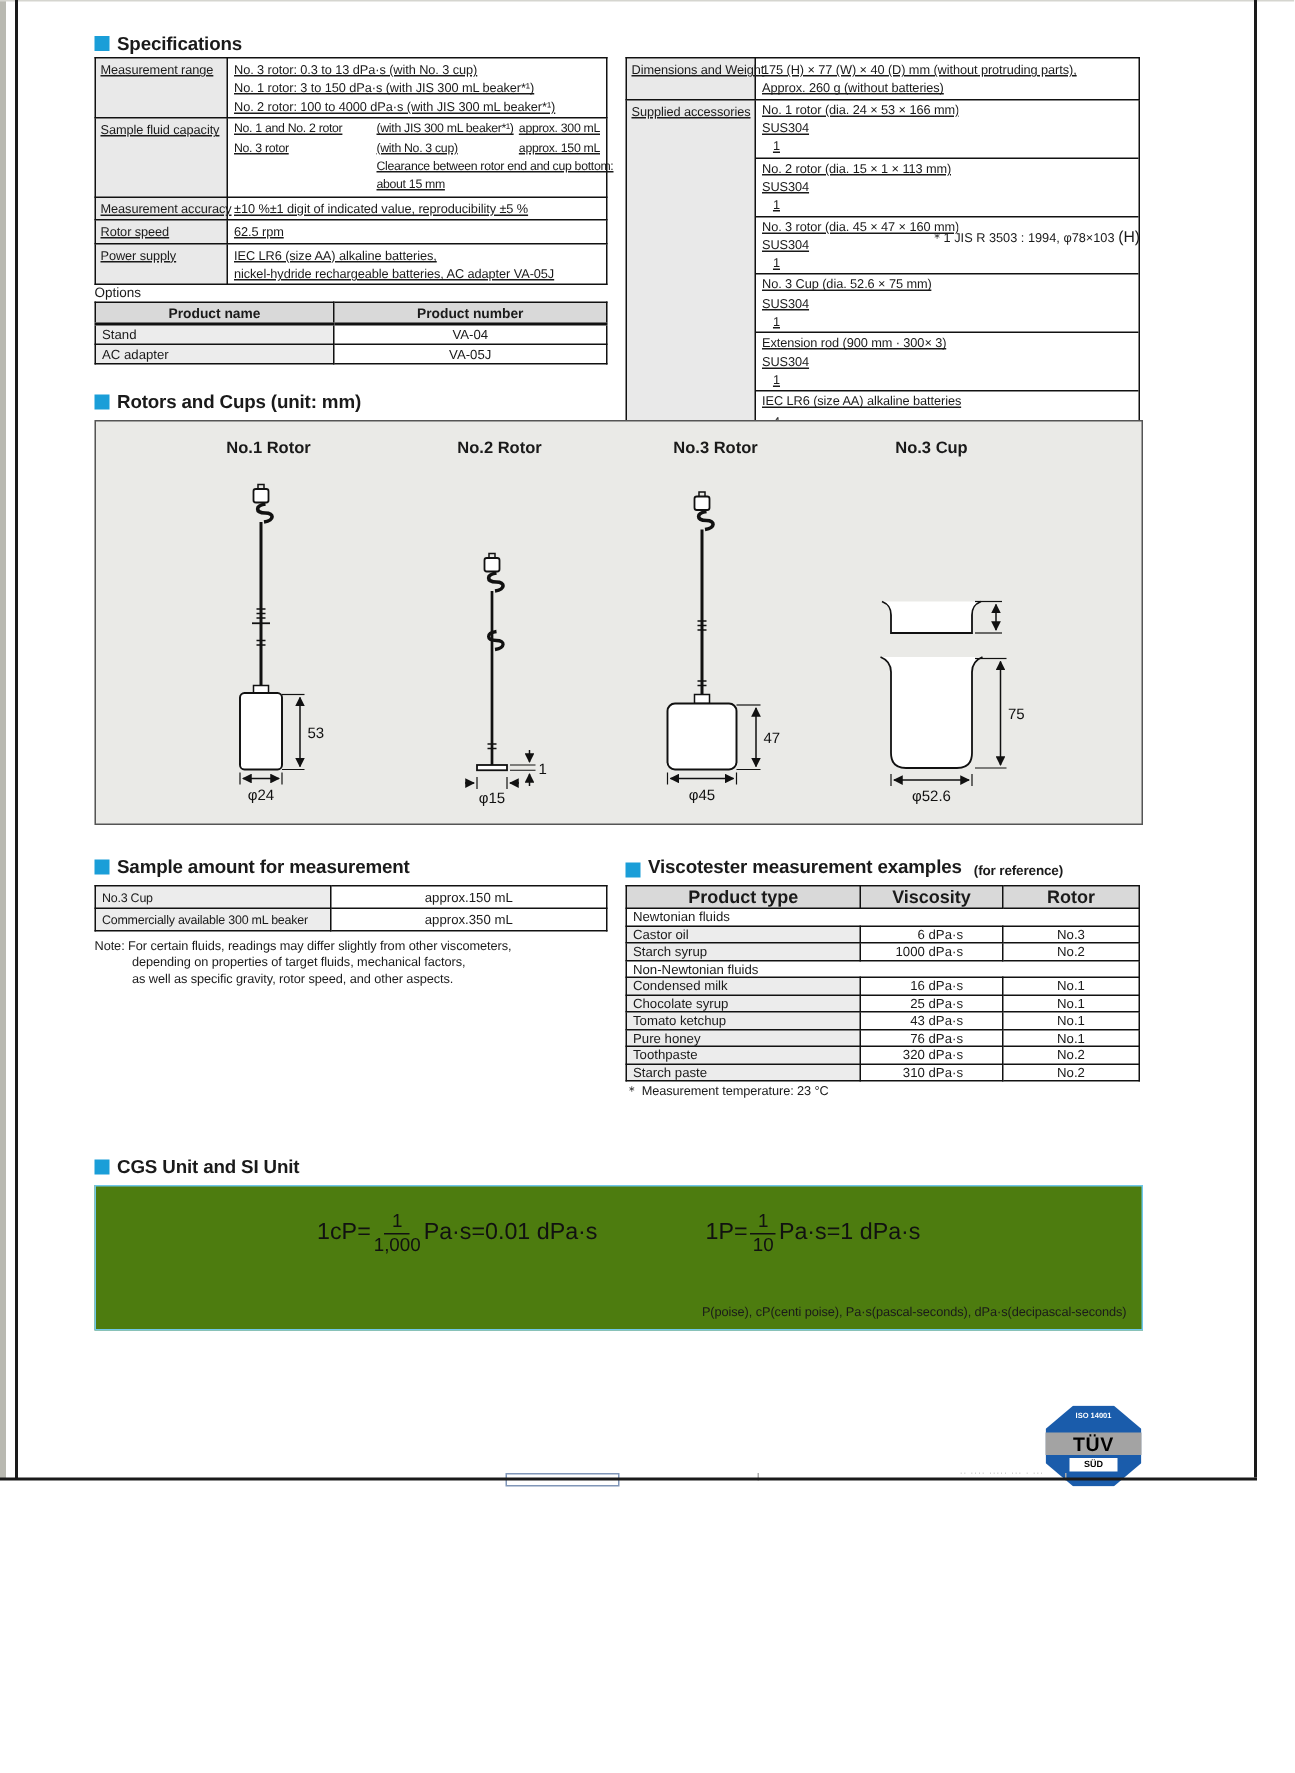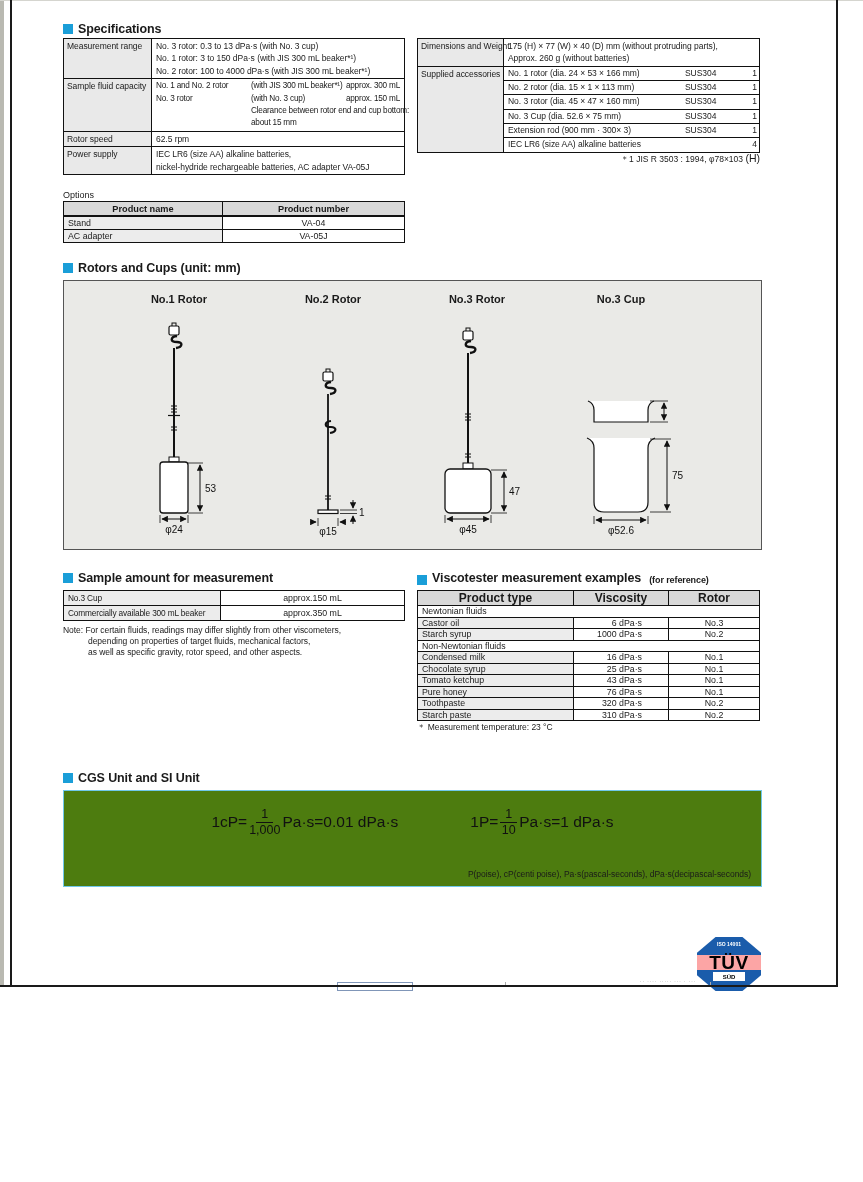--- a/index.html
+++ b/index.html
@@ -8,29 +8,29 @@
         --accent:#1a9ed8;--logo-blue:#1a5cab;--cgs-border:#6fc8ea;}
   .abs{position:absolute;text-align:center;}
   
   .sec-h{position:absolute;display:flex;align-items:center;gap:5px;font-weight:bold;
          font-size:12.5px;letter-spacing:-0.1px;white-space:nowrap;}
   .sq{width:10px;height:10px;background:var(--accent);flex:0 0 auto;}
   .sec-h .suffix{font-size:9px;margin-left:3px;}
   
   table{border-collapse:collapse;table-layout:fixed;}
   .spec{position:absolute;font-size:8.5px;letter-spacing:-0.05px;line-height:12.4px;}
-  .spec td{border:1.2px solid #111;vertical-align:top;padding:1px 4px;}
+  .spec td{border:1.2px solid #111;vertical-align:top;padding:1px 4px;text-decoration:underline;}
   .spec td.lab{background:#e9e9e9;white-space:nowrap;padding-left:3px;padding-right:2px;}
   .cap-cell{font-size:8.2px;letter-spacing:-0.2px;}
   .cap-line{display:flex;white-space:nowrap;}
   .cap-line .c1{width:95px;flex:0 0 auto;}
   .cap-line .c2{flex:1;}
   .cap-line .c3{flex:0 0 auto;text-align:right;}
   .acc-cell{padding:0 !important;}
-  .acc-row{display:flex;gap:16px;border-bottom:1px solid #111;padding:1px 2px 1px 4px;line-height:11.3px;align-items:baseline;}
+  .acc-row{display:flex;gap:1px;border-bottom:1px solid #111;padding:1px 2px 1px 4px;line-height:11.3px;align-items:baseline;flex-direction:column;}
   .acc-row:last-child{border-bottom:none;}
   .acc-row .it{flex:1;white-space:nowrap;overflow:hidden;}
   .acc-row .mat{width:44px;flex:0 0 auto;}
   .acc-row .qty{width:12px;flex:0 0 auto;text-align:right;}
   .opt{position:absolute;font-size:8.8px;}
   .opt th{border:1.2px solid #111;border-bottom:2px solid #111;background:#d9d9d9;font-size:9.2px;height:13px;padding:0;}
   .opt td{border:1.2px solid #111;height:12px;padding:0 4px;}
   .opt td.c{text-align:center;}
   .opt td.lab{background:#ececec;}
   .smp{position:absolute;font-size:8.8px;}
@@ -53,21 +53,21 @@
   .formula-row{position:absolute;left:0;right:0;top:16px;display:flex;justify-content:center;gap:72px;}
   .formula{display:inline-flex;align-items:center;font-size:15.5px;color:#111;white-space:nowrap;}
   .frac{display:inline-flex;flex-direction:column;align-items:center;font-size:12.5px;line-height:14.5px;margin:0 2px;}
   .frac .num{padding:0 5px;border-bottom:1.4px solid #111;}
   .cgs-legend{position:absolute;right:10px;bottom:7px;font-size:8.5px;letter-spacing:-0.05px;}
   
   .logo{position:absolute;left:697px;top:937px;width:64px;height:54px;}
   .octa{position:absolute;inset:0;background:var(--logo-blue);
         clip-path:polygon(29% 0,71% 0,100% 29%,100% 71%,71% 100%,29% 100%,0 71%,0 29%);}
   .logo .iso{position:absolute;top:4px;left:0;width:100%;text-align:center;color:#fff;font-size:5px;font-weight:bold;}
-  .logo .band{position:absolute;top:18px;left:0;width:100%;height:15px;background:#fca5a5;display:flex;align-items:center;justify-content:center;font-weight:bold;font-size:19px;letter-spacing:0.5px;color:#000;}
+  .logo .band{position:absolute;top:18px;left:0;width:100%;height:15px;background:#a3a3a3;display:flex;align-items:center;justify-content:center;font-weight:bold;font-size:13px;letter-spacing:0.5px;color:#000;}
   .logo .sud{position:absolute;top:35px;left:25%;width:50%;height:9px;background:#fff;display:flex;align-items:center;justify-content:center;font-weight:bold;font-size:6px;color:#000;}
   
   .edge-left{position:absolute;left:0;top:0;width:4px;height:986px;background:#b9b9b1;}
   .frame-left{position:absolute;left:10px;top:0;width:1.5px;height:986px;background:#1a1a1a;}
   .frame-right{position:absolute;left:836px;top:0;width:2px;height:985px;background:#1a1a1a;}
   .frame-top{position:absolute;left:0;top:0;width:863px;height:1px;background:#d5d5cf;}
   .frame-bottom{position:absolute;left:0;top:985px;width:838px;height:1.6px;background:#1a1a1a;}
   .scan-cell{position:absolute;left:337px;top:982px;width:74px;height:7px;border:1px solid #8096b8;background:#fff;}
   .tick1{position:absolute;left:505px;top:982px;width:1px;height:5px;background:#aaa;}
   .tick2{position:absolute;left:710px;top:982px;width:1px;height:5px;background:#aaa;}
@@ -122,20 +122,24 @@
           <span class="c1"></span>
           <span class="c2">Clearance between rotor end and cup bottom:</span>
           <span class="c3"></span>
         </div>
         <div class="cap-line">
           <span class="c1"></span>
           <span class="c2">about 15 mm</span>
           <span class="c3"></span>
         </div>
       </td>
+    </tr>
+    <tr>
+      <td class="lab">Measurement accuracy</td>
+      <td>±10 %±1 digit of indicated value, reproducibility ±5 %</td>
     </tr>
     <tr>
       <td class="lab">Rotor speed</td>
       <td>62.5 rpm</td>
     </tr>
     <tr>
       <td class="lab">Power supply</td>
       <td>
         <div>IEC LR6 (size AA) alkaline batteries,</div>
         <div>nickel-hydride rechargeable batteries, AC adapter VA-05J</div>

